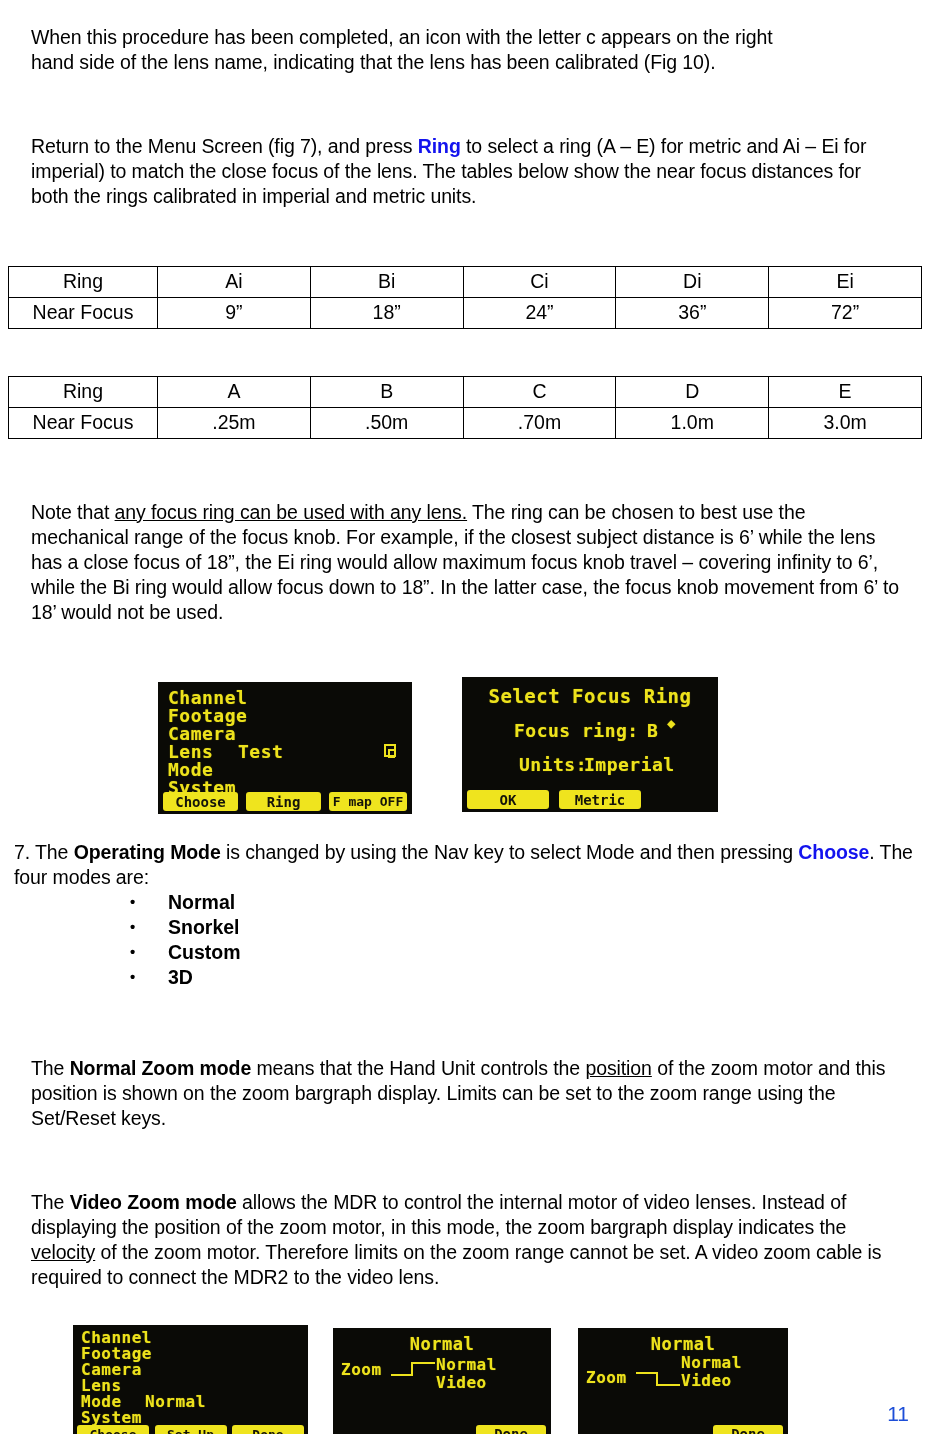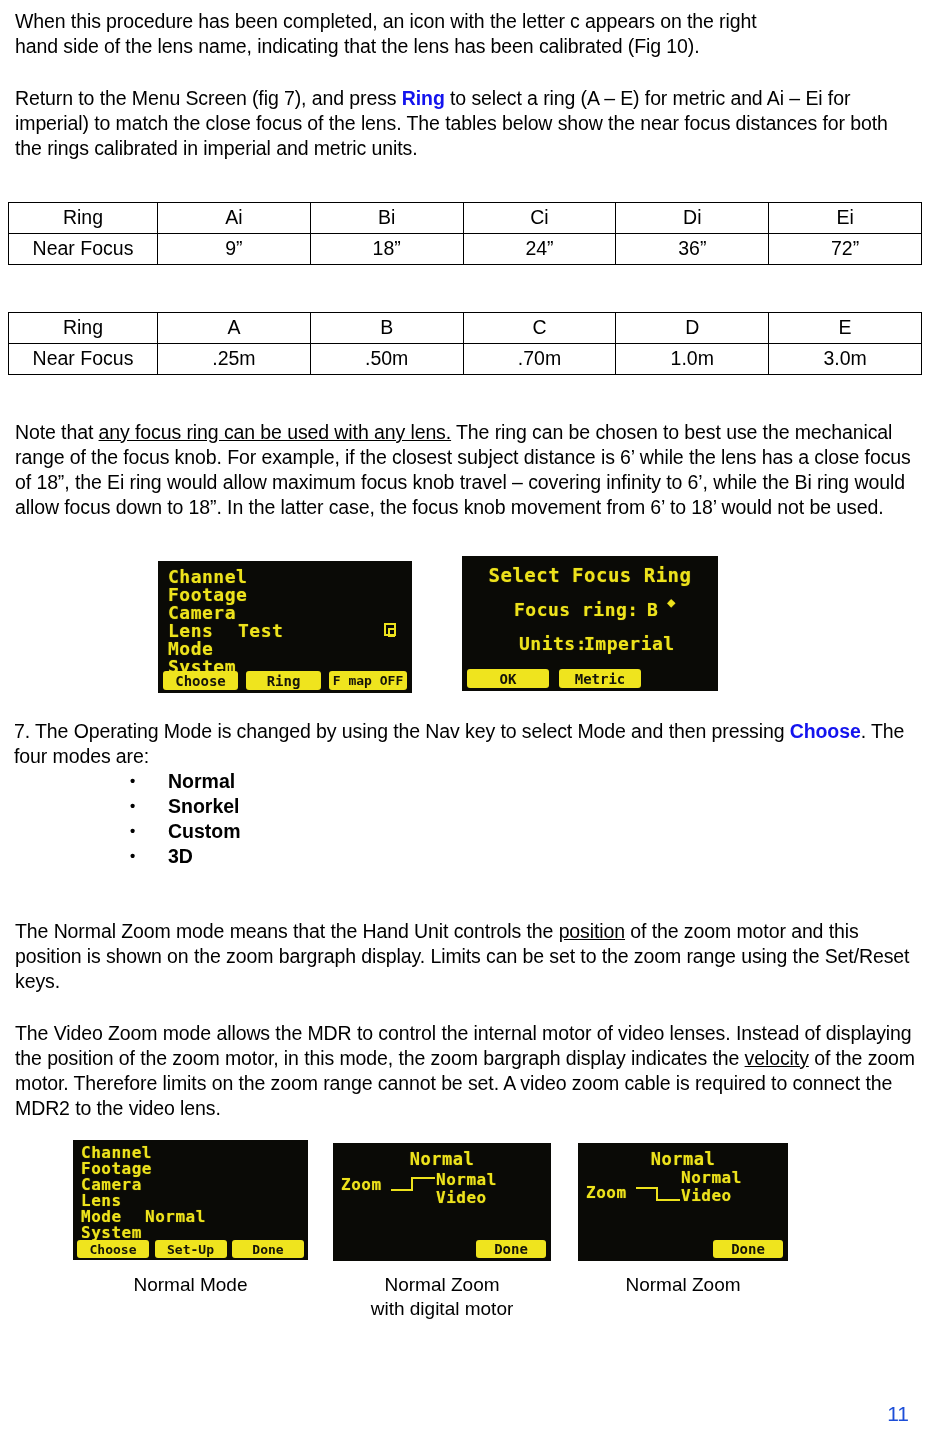--- a/index.html
+++ b/index.html
@@ -22,26 +22,26 @@
     padding: 0;
     box-sizing: border-box;
   }
   .body-text {
     font-size: 19.5px;
     line-height: 25px;
     color: #000;
     letter-spacing: -0.1px;
   }
   .para {
-    margin: 1px;
+    margin: 17px;
     padding: 0 10px 0 14px;
   }
   .spacer-lg { height: 25px; }
   .spacer-sm { height: 8px; }
-  b, .bold { font-weight: normal; }
+  b, .bold { font-weight: bold; }
   .blue { color: #1313ee; font-weight: bold; }
   .ul { text-decoration: underline; }
 
   
   .tbl-wrap { padding: 0 7px 0 8px; }
   table.ringtbl {
     width: 914px;
     border-collapse: collapse;
     table-layout: fixed;
     font-size: 19.5px;

